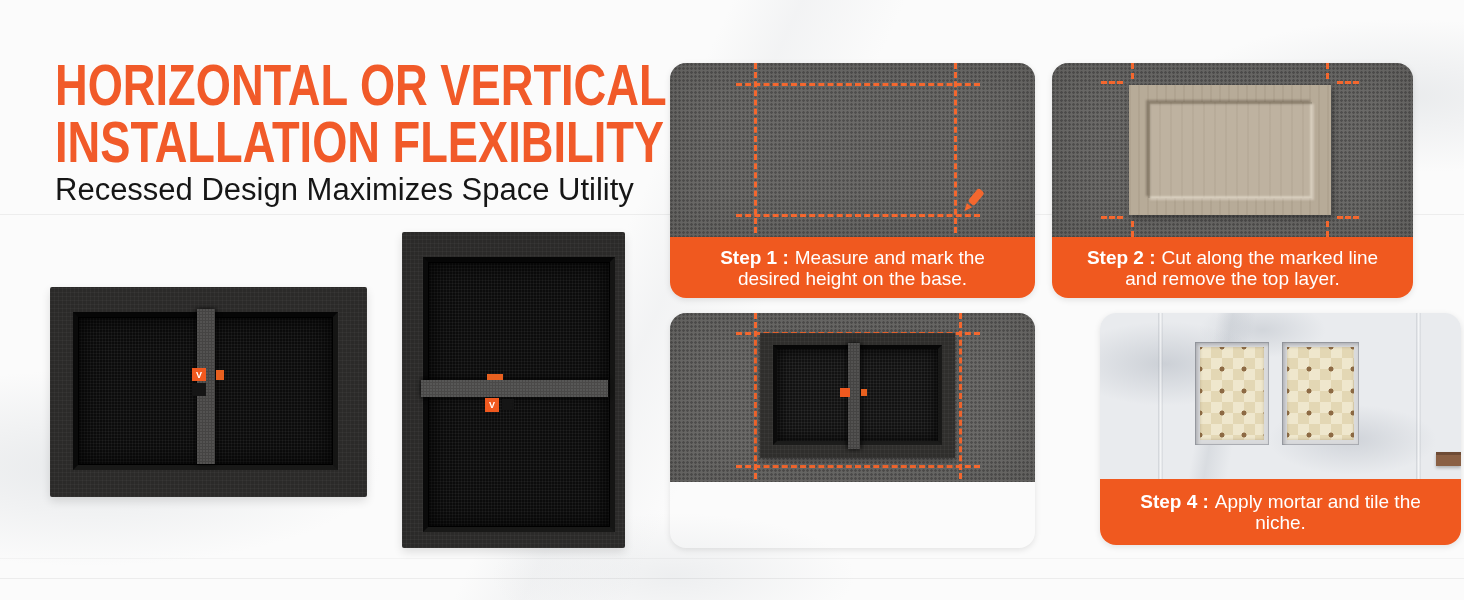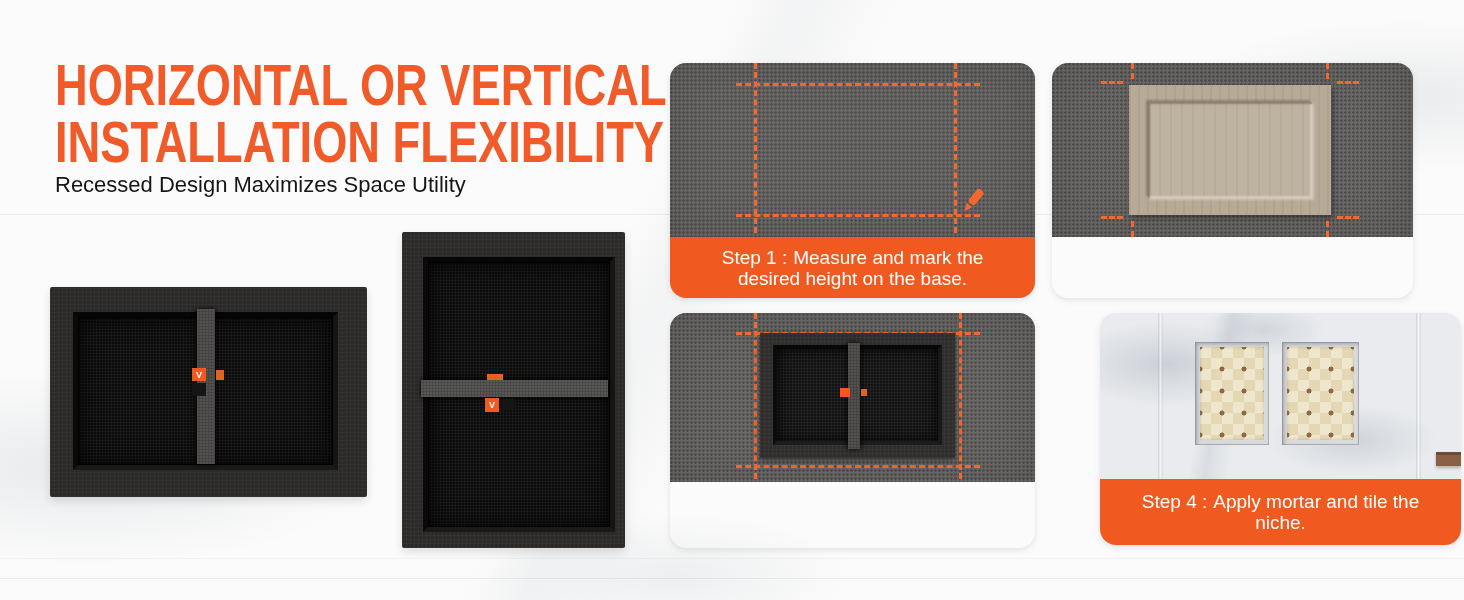--- a/index.html
+++ b/index.html
@@ -15,21 +15,21 @@
   }
   .seam{position:absolute;left:0;width:1464px;height:1px;background:rgba(60,60,60,.07);}
   .seam.s1{top:214px}.seam.s2{top:558px;background:rgba(60,60,60,.04)}.seam.s3{top:578px;background:rgba(60,60,60,.08)}
 
   
   .headline{
     position:absolute;left:55px;top:56px;
     color:#f15a29;font-weight:bold;font-size:58px;line-height:57px;
     transform:scaleX(.78);transform-origin:left top;white-space:nowrap;letter-spacing:0;
   }
-  .subtitle{position:absolute;left:55px;top:172px;font-size:22px;color:#161616;}
+  .subtitle{position:absolute;left:55px;top:172px;font-size:31px;color:#161616;}
 
   
   .niche{position:absolute;background:#2b2a29;border-radius:2px;
     background-image:
       repeating-linear-gradient(0deg, rgba(255,255,255,.03) 0 1px, transparent 1px 4px),
       repeating-linear-gradient(90deg, rgba(255,255,255,.03) 0 1px, transparent 1px 4px);
     box-shadow:0 4px 10px rgba(0,0,0,.12);}
   .cavity{position:absolute;background:#0c0c0c;
     background-image:
       repeating-linear-gradient(0deg, rgba(255,255,255,.045) 0 1px, transparent 1px 3px),
@@ -55,21 +55,21 @@
     background-size:4px 4px;box-shadow:inset 0 0 46px rgba(0,0,0,.14);}
   .tex-marble{background:
       radial-gradient(ellipse 140px 60px at 18% 30%, rgba(150,158,170,.35), transparent 70%),
       radial-gradient(ellipse 120px 50px at 70% 75%, rgba(150,158,170,.30), transparent 70%),
       radial-gradient(ellipse 90px 40px at 45% 10%, rgba(150,158,170,.28), transparent 70%),
       linear-gradient(100deg, transparent 30%, rgba(160,168,178,.22) 34%, transparent 40%),
       #e9ebee;}
   .caption{position:absolute;left:0;right:0;bottom:0;background:#f0591f;color:#fff;
     display:flex;align-items:center;justify-content:center;text-align:center;
     font-size:19px;line-height:21px;padding:0 24px;}
-  .caption b{font-weight:normal;margin-right:6px;margin-top:44px;}
+  .caption b{font-weight:bold;margin-right:6px;margin-top:44px;}
 
   .dash-v{position:absolute;width:0;border-left:3px dashed #f4672e;}
   .dash-h{position:absolute;height:0;border-top:3px dashed #f4672e;}
 
   
   .wood{position:absolute;background:#b7ab98;
     background-image:repeating-linear-gradient(90deg, rgba(110,95,75,.10) 0 2px, transparent 2px 9px);
     box-shadow:2px 3px 6px rgba(0,0,0,.35);}
   .wood-inner{position:absolute;left:19px;right:19px;top:17px;bottom:17px;background:#beb2a0;
     background-image:repeating-linear-gradient(90deg, rgba(110,95,75,.08) 0 2px, transparent 2px 11px);
@@ -174,20 +174,23 @@
         </div>
       <div class="cm" style="left:77px;top:152px;">
           <span class="h" style="left:-28px;top:1px;"></span>
           <span class="v" style="left:2px;top:6px;"></span>
         </div>
       <div class="cm" style="left:279px;top:152px;">
           <span class="h" style="left:6px;top:1px;"></span>
           <span class="v" style="left:-5px;top:6px;"></span>
         </div>
     </div>
+    <div class="caption" style="height:61px;">
+      <span><b>Step 2 :</b><span>Cut along the marked line and remove the top layer.</span></span>
+    </div>
   </div>
 
   <div class="panel" style="left:670px;top:313px;width:365px;height:235px;">
     <div class="panel-img tex-gray" style="height:169px;">
       <div class="dash-v" style="left:84px;top:0;height:166px;"></div>
       <div class="dash-v" style="left:289px;top:0;height:166px;"></div>
       <div class="dash-h" style="left:66px;top:19px;width:244px;"></div>
       <div class="dash-h" style="left:66px;top:152px;width:244px;"></div>
       <div class="mini-niche" style="left:90px;top:20px;width:195px;height:125px;">
         <div class="mini-cavity"></div>

